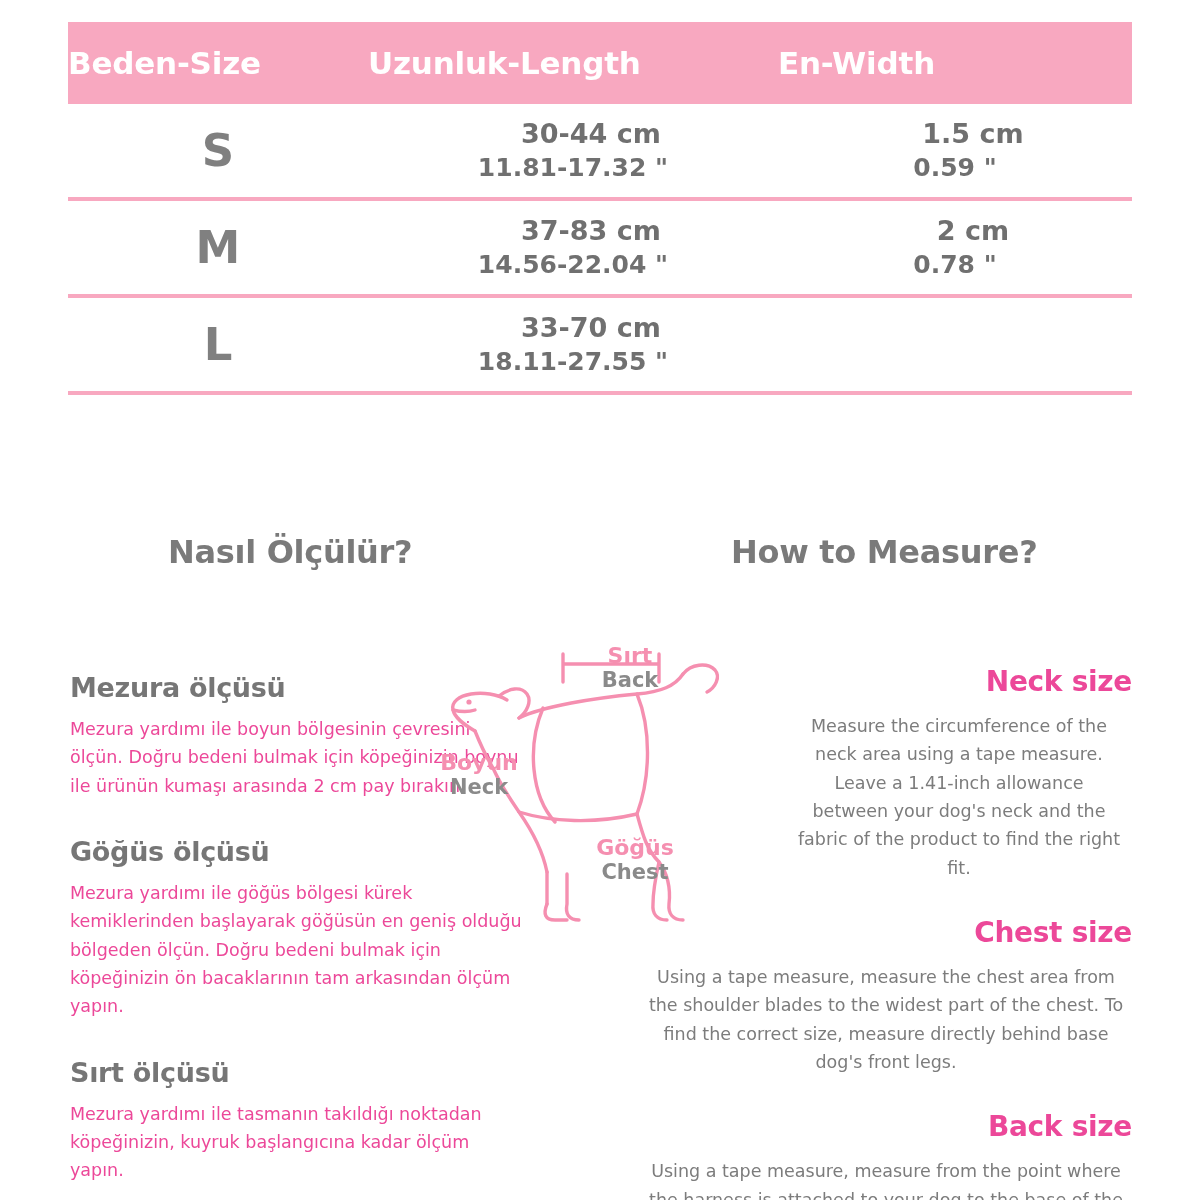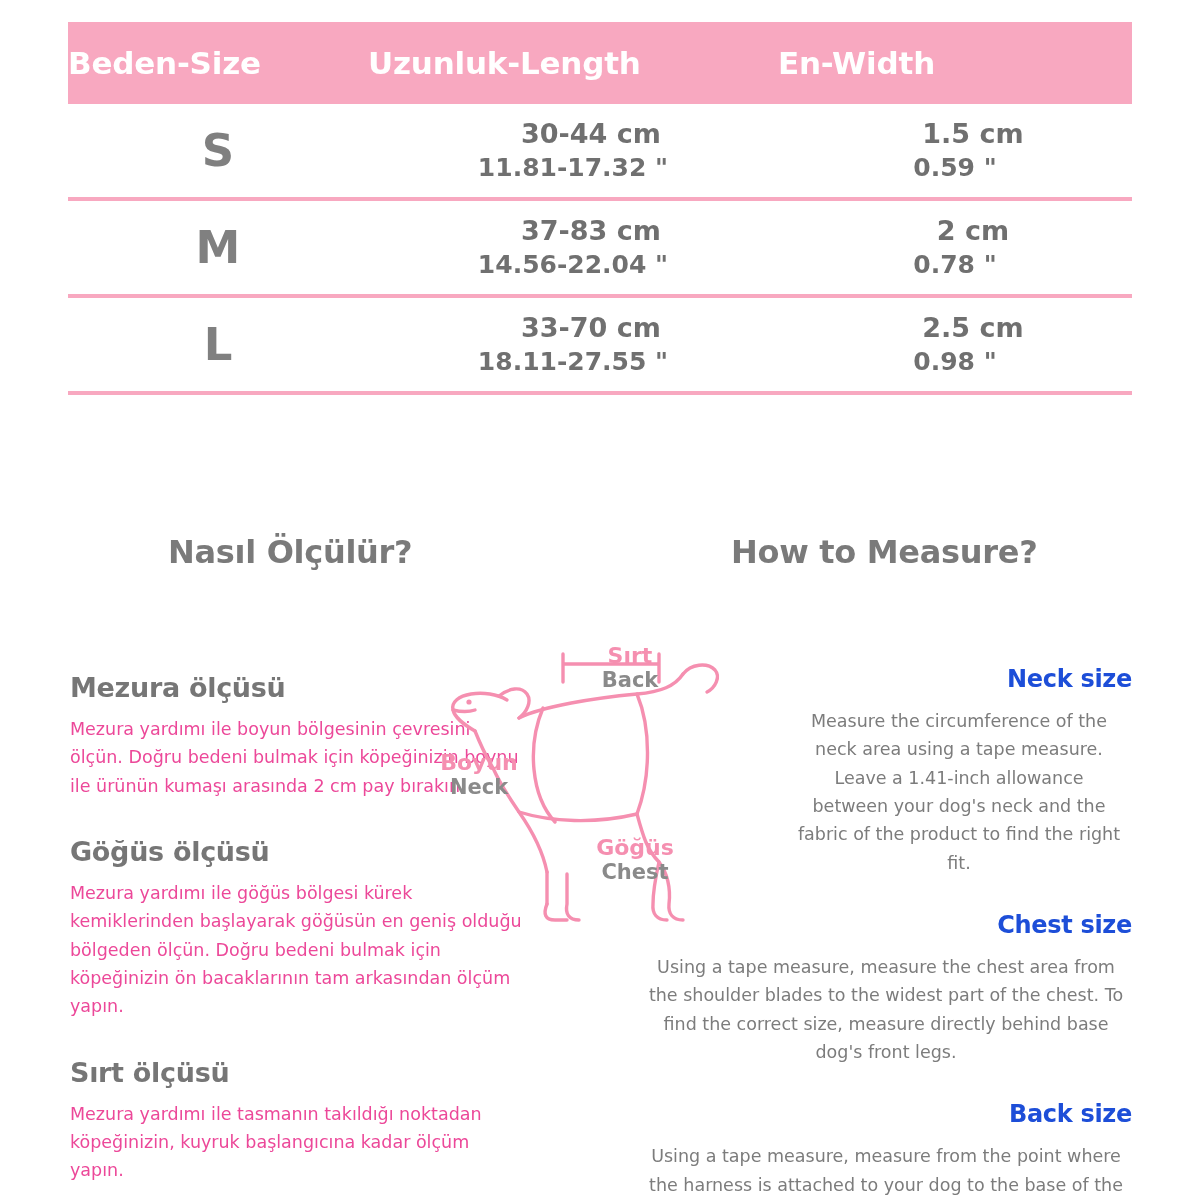--- a/index.html
+++ b/index.html
@@ -102,23 +102,23 @@
   
   #col-en {
     position: absolute;
     left: 640px;
     top: 665px;
     width: 492px;
     text-align: center;
   }
   #col-en h3 {
     margin: 0 0 14px 0;
-    font-size: 24px;
-    font-weight: bold;
-    color: #1d4ed8;
+    font-size: 28px;
+    font-weight: bold;
+    color: #ec4899;
     text-align: right;
     letter-spacing: -0.3px;
   }
   #col-en p {
     margin: 0 0 34px 0;
     font-size: 17.5px;
     line-height: 1.62;
     color: #7c7c7c;
   }
   #col-en .p-neck  { width: 330px; margin-left: auto; margin-right: 8px; }
@@ -180,24 +180,20 @@
       <span class="in">0.78 "</span>
     </div>
   </div>
 
   <div class="table-row">
     <div class="cell-size">L</div>
     <div class="cell-two cell-len">
       <span class="cm">33-70 cm</span><br>
       <span class="in">18.11-27.55 "</span>
     </div>
-    <div class="cell-two cell-width">
-      <span class="cm">2.5 cm</span><br>
-      <span class="in">0.98 "</span>
-    </div>
   </div>
 
 </div>
 
 <div class="measure-title" id="title-tr">Nasıl Ölçülür?</div>
 <div class="measure-title" id="title-en">How to Measure?</div>
 
 <div id="col-tr">
   <h3>Mezura ölçüsü</h3>
   <p>Mezura yardımı ile boyun bölgesinin çevresini ölçün. Doğru bedeni bulmak için köpeğinizin boynu ile ürünün kumaşı arasında 2 cm pay bırakın.</p>

